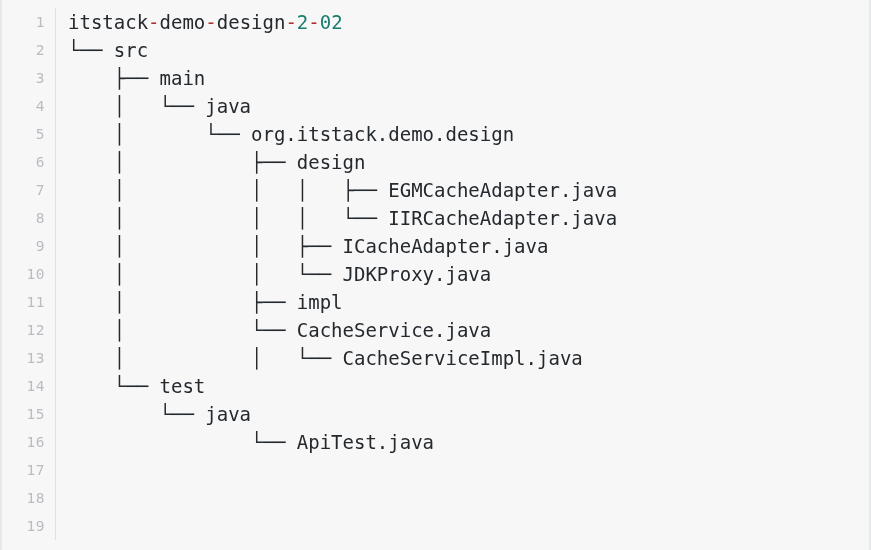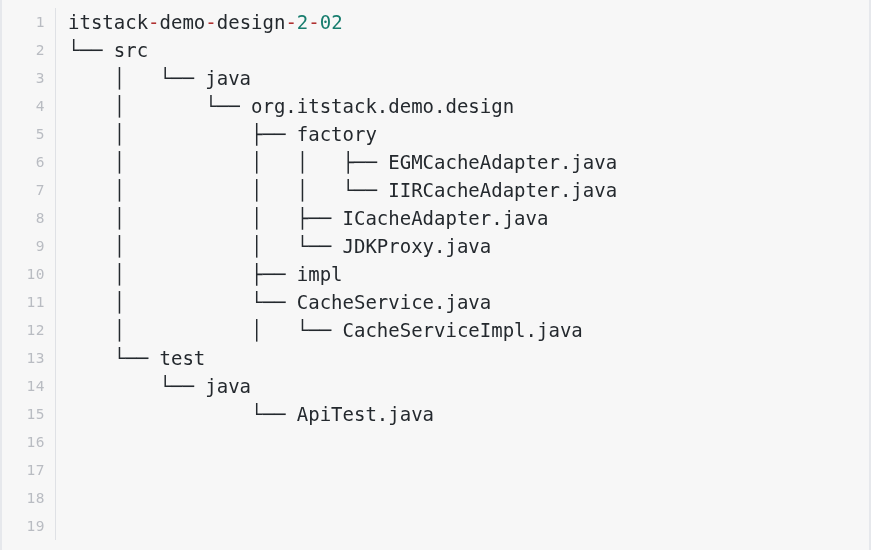--- a/index.html
+++ b/index.html
@@ -89,23 +89,24 @@
       <div class="lineno">15</div>
       <div class="lineno">16</div>
       <div class="lineno">17</div>
       <div class="lineno">18</div>
       <div class="lineno">19</div>
     </div>
 
   <div id="code-area">
       <div class="code-line"><span>itstack</span><span class="tok-punct">-</span><span>demo</span><span class="tok-punct">-</span><span>design</span><span class="tok-punct">-</span><span class="tok-num">2</span><span class="tok-punct">-</span><span class="tok-num">02</span></div>
       <div class="code-line">└── src</div>
+      <div class="code-line">    ├── main</div>
       <div class="code-line">    │   └── java</div>
       <div class="code-line">    │       └── org.itstack.demo.design</div>
-      <div class="code-line">    │           ├── factory</div>
+      <div class="code-line">    │           ├── design</div>
       <div class="code-line">    │           │   │   ├── EGMCacheAdapter.java</div>
       <div class="code-line">    │           │   │   └── IIRCacheAdapter.java</div>
       <div class="code-line">    │           │   ├── ICacheAdapter.java</div>
       <div class="code-line">    │           │   └── JDKProxy.java</div>
       <div class="code-line">    │           ├── impl</div>
       <div class="code-line">    │           └── CacheService.java</div>
       <div class="code-line">    │           │   └── CacheServiceImpl.java</div>
       <div class="code-line">    └── test</div>
       <div class="code-line">        └── java</div>
       <div class="code-line">                └── ApiTest.java</div>

